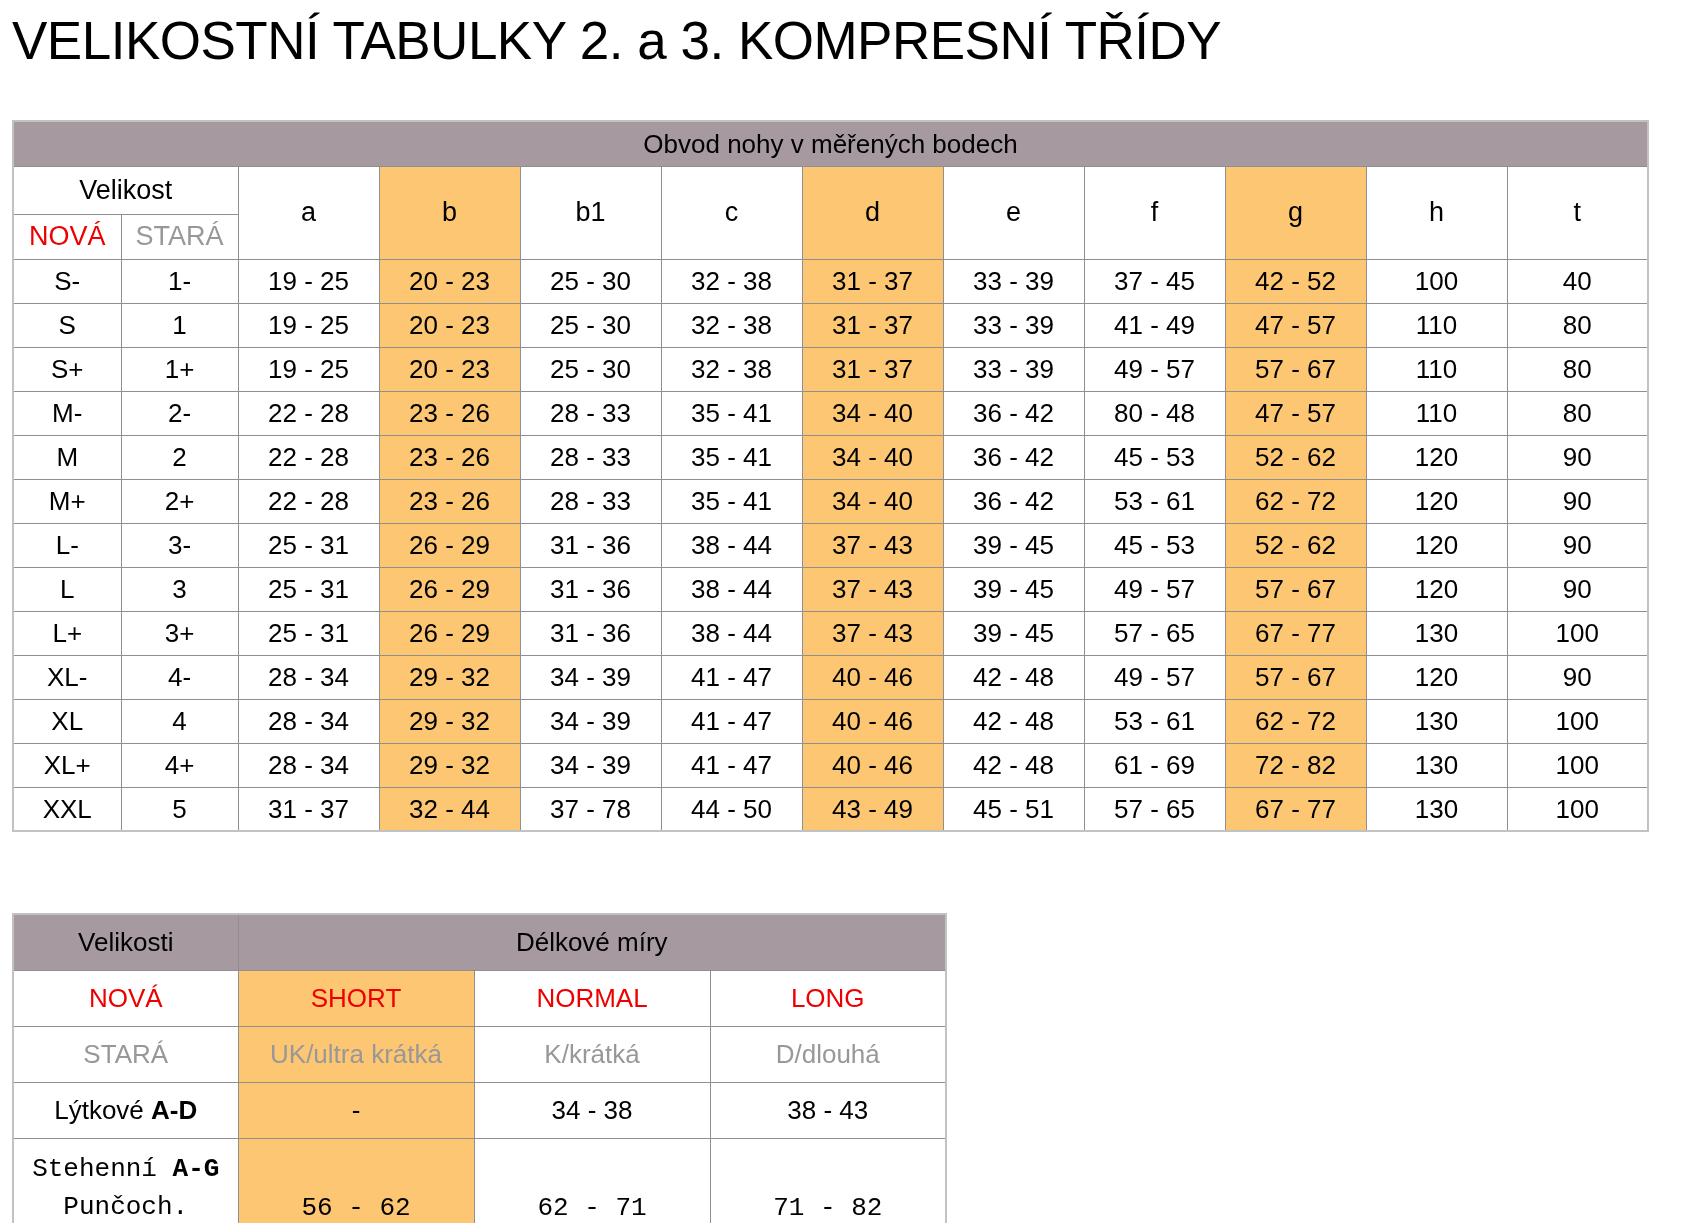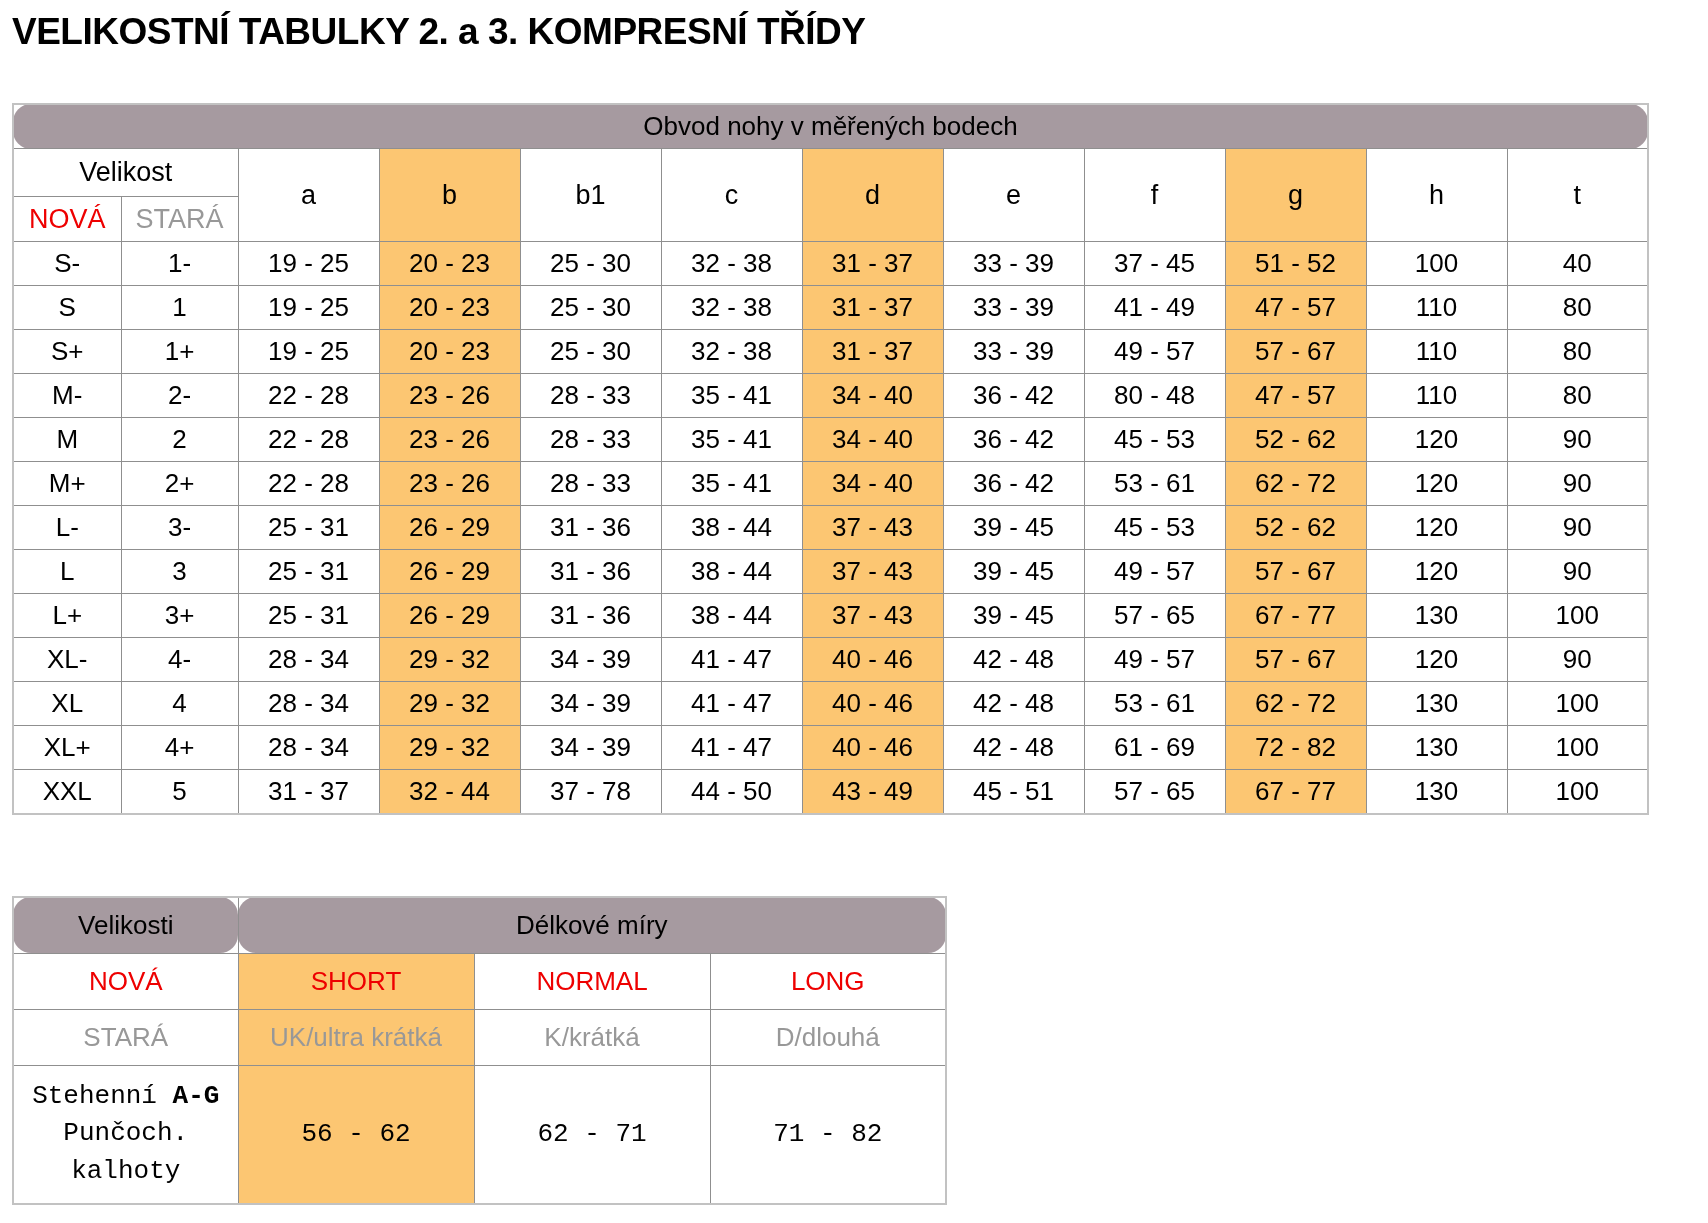--- a/index.html
+++ b/index.html
@@ -11,39 +11,38 @@
     --outer-border:#c2c2c2;
   }
   *{box-sizing:border-box;}
   html,body{margin:0;padding:0;}
   body{
     width:1708px;height:1223px;overflow:hidden;background:#ffffff;color:#000;
     font-family:"Liberation Sans",sans-serif;
   }
   .page{padding:10px 0 0 12px;}
   h1.title{
-    font-size:37px;line-height:1.1;margin:2px 0 8px 0;font-weight:bold;
+    font-size:53px;line-height:1.1;margin:2px 0 8px 0;font-weight:normal;
     letter-spacing:-0.5px;
   }
 
   
   table.main-table{
     border-collapse:collapse;table-layout:fixed;margin-top:50px;
     border:2px solid var(--outer-border);
   }
   table.main-table th, table.main-table td{
     border:1px solid var(--border);
     text-align:center;vertical-align:middle;
     font-size:26px;font-weight:normal;padding:0;
   }
   th.band{
     background:var(--band);
     font-weight:bold;font-size:27px;height:45px;
     border-bottom:3px solid #ffffff;
-    border-radius:18px;
   }
   tr.cols-row th{height:48px;font-size:27px;}
   tr.newold-row th{height:45px;font-size:27px;}
   th.new-hdr{color:var(--red);font-weight:bold;}
   th.old-hdr{color:var(--gray);}
   .hl{background:var(--highlight);}
   table.main-table tbody tr{height:44px;}
   td.new-size{font-weight:bold;}
 
   
@@ -114,21 +113,21 @@
         <tr>
           <td class="new-size">S-</td>
           <td>1-</td>
           <td>19 - 25</td>
           <td class="hl">20 - 23</td>
           <td>25 - 30</td>
           <td>32 - 38</td>
           <td class="hl">31 - 37</td>
           <td>33 - 39</td>
           <td>37 - 45</td>
-          <td class="hl">51 - 52</td>
+          <td class="hl">42 - 52</td>
           <td>100</td>
           <td>40</td>
         </tr>
         <tr>
           <td class="new-size">S</td>
           <td>1</td>
           <td>19 - 25</td>
           <td class="hl">20 - 23</td>
           <td>25 - 30</td>
           <td>32 - 38</td>
@@ -315,20 +314,28 @@
         <td class="red-bold hl">SHORT</td>
         <td class="red-bold">NORMAL</td>
         <td class="red-bold">LONG</td>
       </tr>
       <tr>
         <td class="gray-text">STARÁ</td>
         <td class="gray-text hl">UK/ultra krátká</td>
         <td class="gray-text">K/krátká</td>
         <td class="gray-text">D/dlouhá</td>
       </tr>
+      <tr>
+        <td>
+          <span>Lýtkové</span>&nbsp;<b>A-D</b>
+        </td>
+        <td class="hl">-</td>
+        <td>34 - 38</td>
+        <td>38 - 43</td>
+      </tr>
       <tr class="thigh-row">
         <td>
           <div class="label-line">
             <span>Stehenní</span>&nbsp;<b>A-G</b>
           </div>
           <div class="label-line">Punčoch. kalhoty</div>
         </td>
         <td class="hl">56 - 62</td>
         <td>62 - 71</td>
         <td>71 - 82</td>

